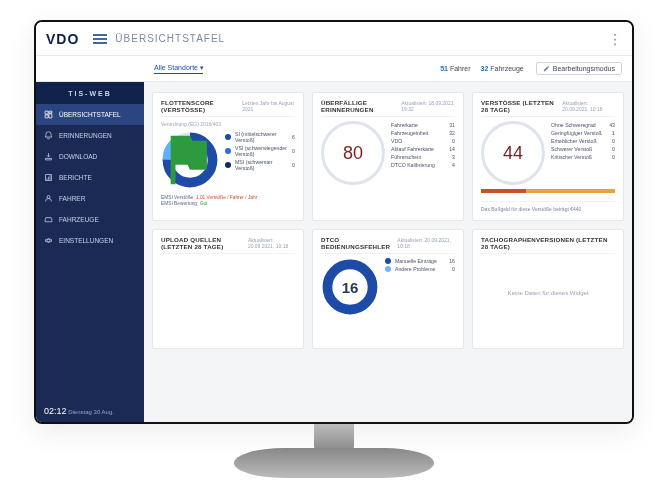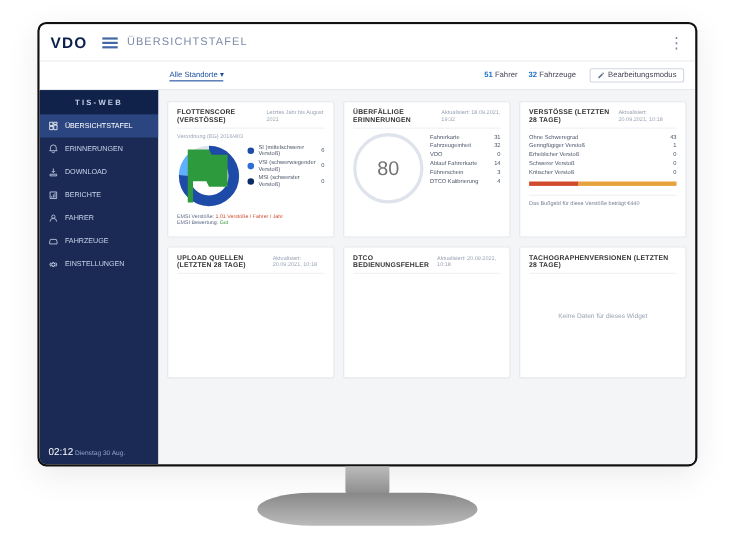--- a/index.html
+++ b/index.html
@@ -49,21 +49,21 @@
   .donut-wrap svg { width: 100%; height: 100%; }
   .donut-center { position: absolute; inset: 0; display: flex; align-items: center; justify-content: center; font-size: 15px; font-weight: 600; color: #2a3a55; }
   .flag { width: 14px; height: 14px; }
   .legend { flex: 1; font-size: 5.2px; color: #4a5568; display: flex; flex-direction: column; gap: 2px; }
   .legend-row { display: flex; align-items: center; gap: 4px; }
   .swatch { width: 6px; height: 6px; border-radius: 50%; flex: 0 0 6px; }
   .legend-row .val { margin-left: auto; }
   .footnote { margin-top: 6px; font-size: 4.8px; color: #5a6a85; line-height: 1.3; }
   .footnote .red { color: #d14a2d; }
   .footnote .green { color: #2e9a3e; }
-  .bignum { width: 64px; height: 64px; border: 3px solid #dfe4ec; border-radius: 50%; display: flex; align-items: center; justify-content: center; font-size: 18px; color: #737373; font-weight: 300; flex: 0 0 64px; }
+  .bignum { width: 64px; height: 64px; border: 3px solid #dfe4ec; border-radius: 50%; display: flex; align-items: center; justify-content: center; font-size: 18px; color: #7f1d1d; font-weight: 300; flex: 0 0 64px; }
   .list { flex: 1; font-size: 5.2px; color: #4a5568; }
   .list-row { display: flex; justify-content: space-between; padding: 1px 0; }
   .finemsg { font-size: 5px; color: #7a8699; margin-top: 8px; border-top: 1px solid #eef1f5; padding-top: 4px; }
   .empty { font-size: 6px; color: #9aa4b5; text-align: center; padding-top: 32px; }
   .tribar { margin-top: 4px; height: 4px; display: flex; }
 </style>
 </head>
 <body>
 
 <div class="monitor">
@@ -224,20 +224,21 @@
                 </div>
           </div>
         </div>
 
         <div class="card">
           <div class="card-head">
             <span class="card-title">VERSTÖSSE (LETZTEN 28 TAGE)</span>
             <span class="card-sub">Aktualisiert: 20.09.2021, 10:18</span>
           </div>
           <div class="card-body">
+            <div class="bignum">44</div>
             <div class="list" id="viol-list">
                   <div class="list-row">
                     <span>Ohne Schweregrad</span>
                     <span>43</span>
                   </div>
                   <div class="list-row">
                     <span>Geringfügiger Verstoß</span>
                     <span>1</span>
                   </div>
                   <div class="list-row">
@@ -266,20 +267,41 @@
           <div class="card-head">
             <span class="card-title">UPLOAD QUELLEN (LETZTEN 28 TAGE)</span>
             <span class="card-sub">Aktualisiert: 20.09.2021, 10:18</span>
           </div>
         </div>
 
         <div class="card">
           <div class="card-head">
             <span class="card-title">DTCO BEDIENUNGSFEHLER</span>
             <span class="card-sub">Aktualisiert: 20.09.2021, 10:18</span>
+          </div>
+          <div class="card-body">
+            <div class="donut-wrap">
+              <svg viewBox="0 0 36 36">
+                    <circle cx="18" cy="18" r="14" fill="none" stroke="#dfe4ec" stroke-width="6"></circle>
+                    <circle cx="18" cy="18" r="14" fill="none" stroke="#1f4ba8" stroke-width="6" stroke-dasharray="88 88" transform="rotate(-90 18 18)"></circle>
+                  </svg>
+              <div class="donut-center">16</div>
+            </div>
+            <div class="legend" id="dtco-legend">
+                  <div class="legend-row">
+                    <span class="swatch" style="background:#1f4ba8"></span>
+                    <span>Manuelle Einträge</span>
+                    <span class="val">16</span>
+                  </div>
+                  <div class="legend-row">
+                    <span class="swatch" style="background:#6fb5ff"></span>
+                    <span>Andere Probleme</span>
+                    <span class="val">0</span>
+                  </div>
+                </div>
           </div>
         </div>
 
         <div class="card">
           <div class="card-head">
             <span class="card-title">TACHOGRAPHENVERSIONEN (LETZTEN 28 TAGE)</span>
           </div>
           <div class="empty">Keine Daten für dieses Widget</div>
         </div>
 

